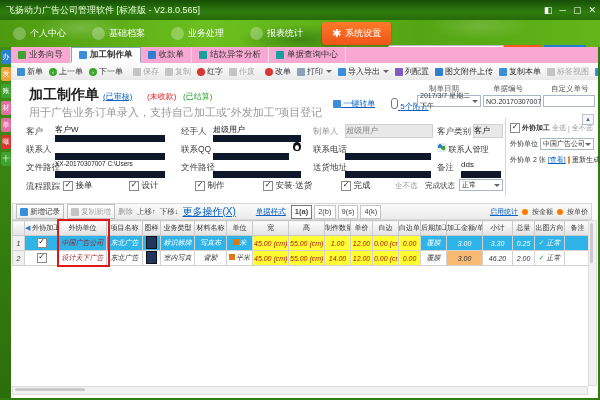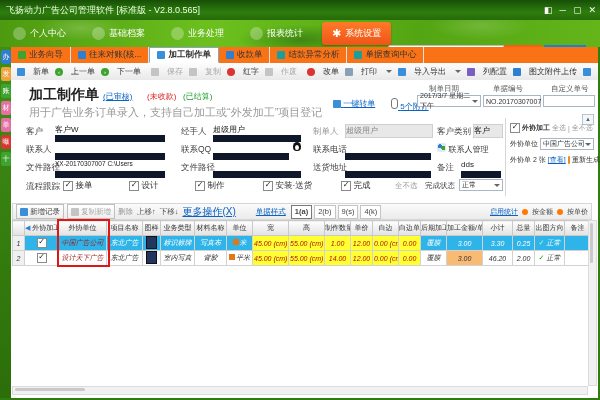--- a/index.html
+++ b/index.html
@@ -35,31 +35,31 @@
   .cursor-arrow{width:0;height:0;border-left:5px solid #ffb300;border-top:4px solid transparent;
     border-bottom:4px solid transparent;margin-left:3px;transform:rotate(20deg);}
 
   
   .window-body{position:absolute;left:0;top:47px;right:2px;bottom:2px;background:#fff;}
   .leftbar{position:absolute;left:0;top:0;bottom:0;width:11px;background:linear-gradient(#3f8f15,#2c6e0a);}
   .tile{width:10px;height:14px;margin:3px 0 0 1px;border-radius:2px;color:#fff;font-size:7px;
     display:flex;align-items:center;justify-content:center;}
 
   
-  .tabsrow{position:absolute;left:11px;top:0;right:0;height:16px;background:#f97316;
+  .tabsrow{position:absolute;left:11px;top:0;right:0;height:16px;background:#f9a8d4;
     border-bottom:1px solid #c8c8c8;display:flex;align-items:stretch;font-size:8.5px;color:#333;}
   .tab{display:flex;align-items:center;gap:3px;padding:0 7px;border-right:1px solid #e3e3e3;}
   .tab.active{background:#fff;border:1px solid #8aa4bd;border-bottom:1px solid #fff;font-weight:bold;}
   .tabico{width:8px;height:8px;border-radius:1px;display:inline-block;}
 
   
   .toolbar{position:absolute;left:11px;top:16px;right:0;height:17px;
     background:linear-gradient(#fdfdfd,#e9e9e9);border-bottom:1px solid #d0d0d0;
     display:flex;align-items:center;font-size:8px;color:#333;padding:0 3px;white-space:nowrap;overflow:hidden;}
-  .tbtn{display:flex;align-items:center;gap:8px;padding:0 3px;}
+  .tbtn{display:flex;align-items:center;gap:2px;padding:0 3px;}
   .tbtn.dis{color:#a8a8a8;}
   .tico{width:8px;height:8px;border-radius:1px;display:inline-block;}
   .tico.round{border-radius:50%;color:#fff;font-size:6px;line-height:8px;text-align:center;}
   .tsep{width:1px;height:11px;background:#d4d4d4;margin:0 2px;}
   .dd{width:0;height:0;border-left:3px solid transparent;border-right:3px solid transparent;border-top:3px solid #666;margin-left:1px;}
 
   
   .content{position:absolute;left:11px;top:33px;right:0;bottom:0;background:#fff;font-size:8.5px;color:#333;}
   .abs{position:absolute;}
   .doc-title{font-size:14px;font-weight:bold;color:#222;}
@@ -184,24 +184,20 @@
       <div class="tile" style="background:#e570a5">材</div>
       <div class="tile" style="background:#e570a5">单</div>
       <div class="tile" style="background:#d93535">曝</div>
       <div class="tile" style="background:#3fa32f">十</div>
     </div>
 
     <div class="tabsrow">
       <span class="tab">
         <span class="tabico" style="background:#3fa32f"></span>
         <span>业务向导</span>
-      </span>
-      <span class="tab">
-        <span class="tabico" style="background:#2f7fd0"></span>
-        <span>往来对账(核...</span>
       </span>
       <span class="tab active">
         <span class="tabico" style="background:#3b8fd8"></span>
         <span>加工制作单</span>
       </span>
       <span class="tab">
         <span class="tabico" style="background:#2f7fd0"></span>
         <span>收款单</span>
       </span>
       <span class="tab">

